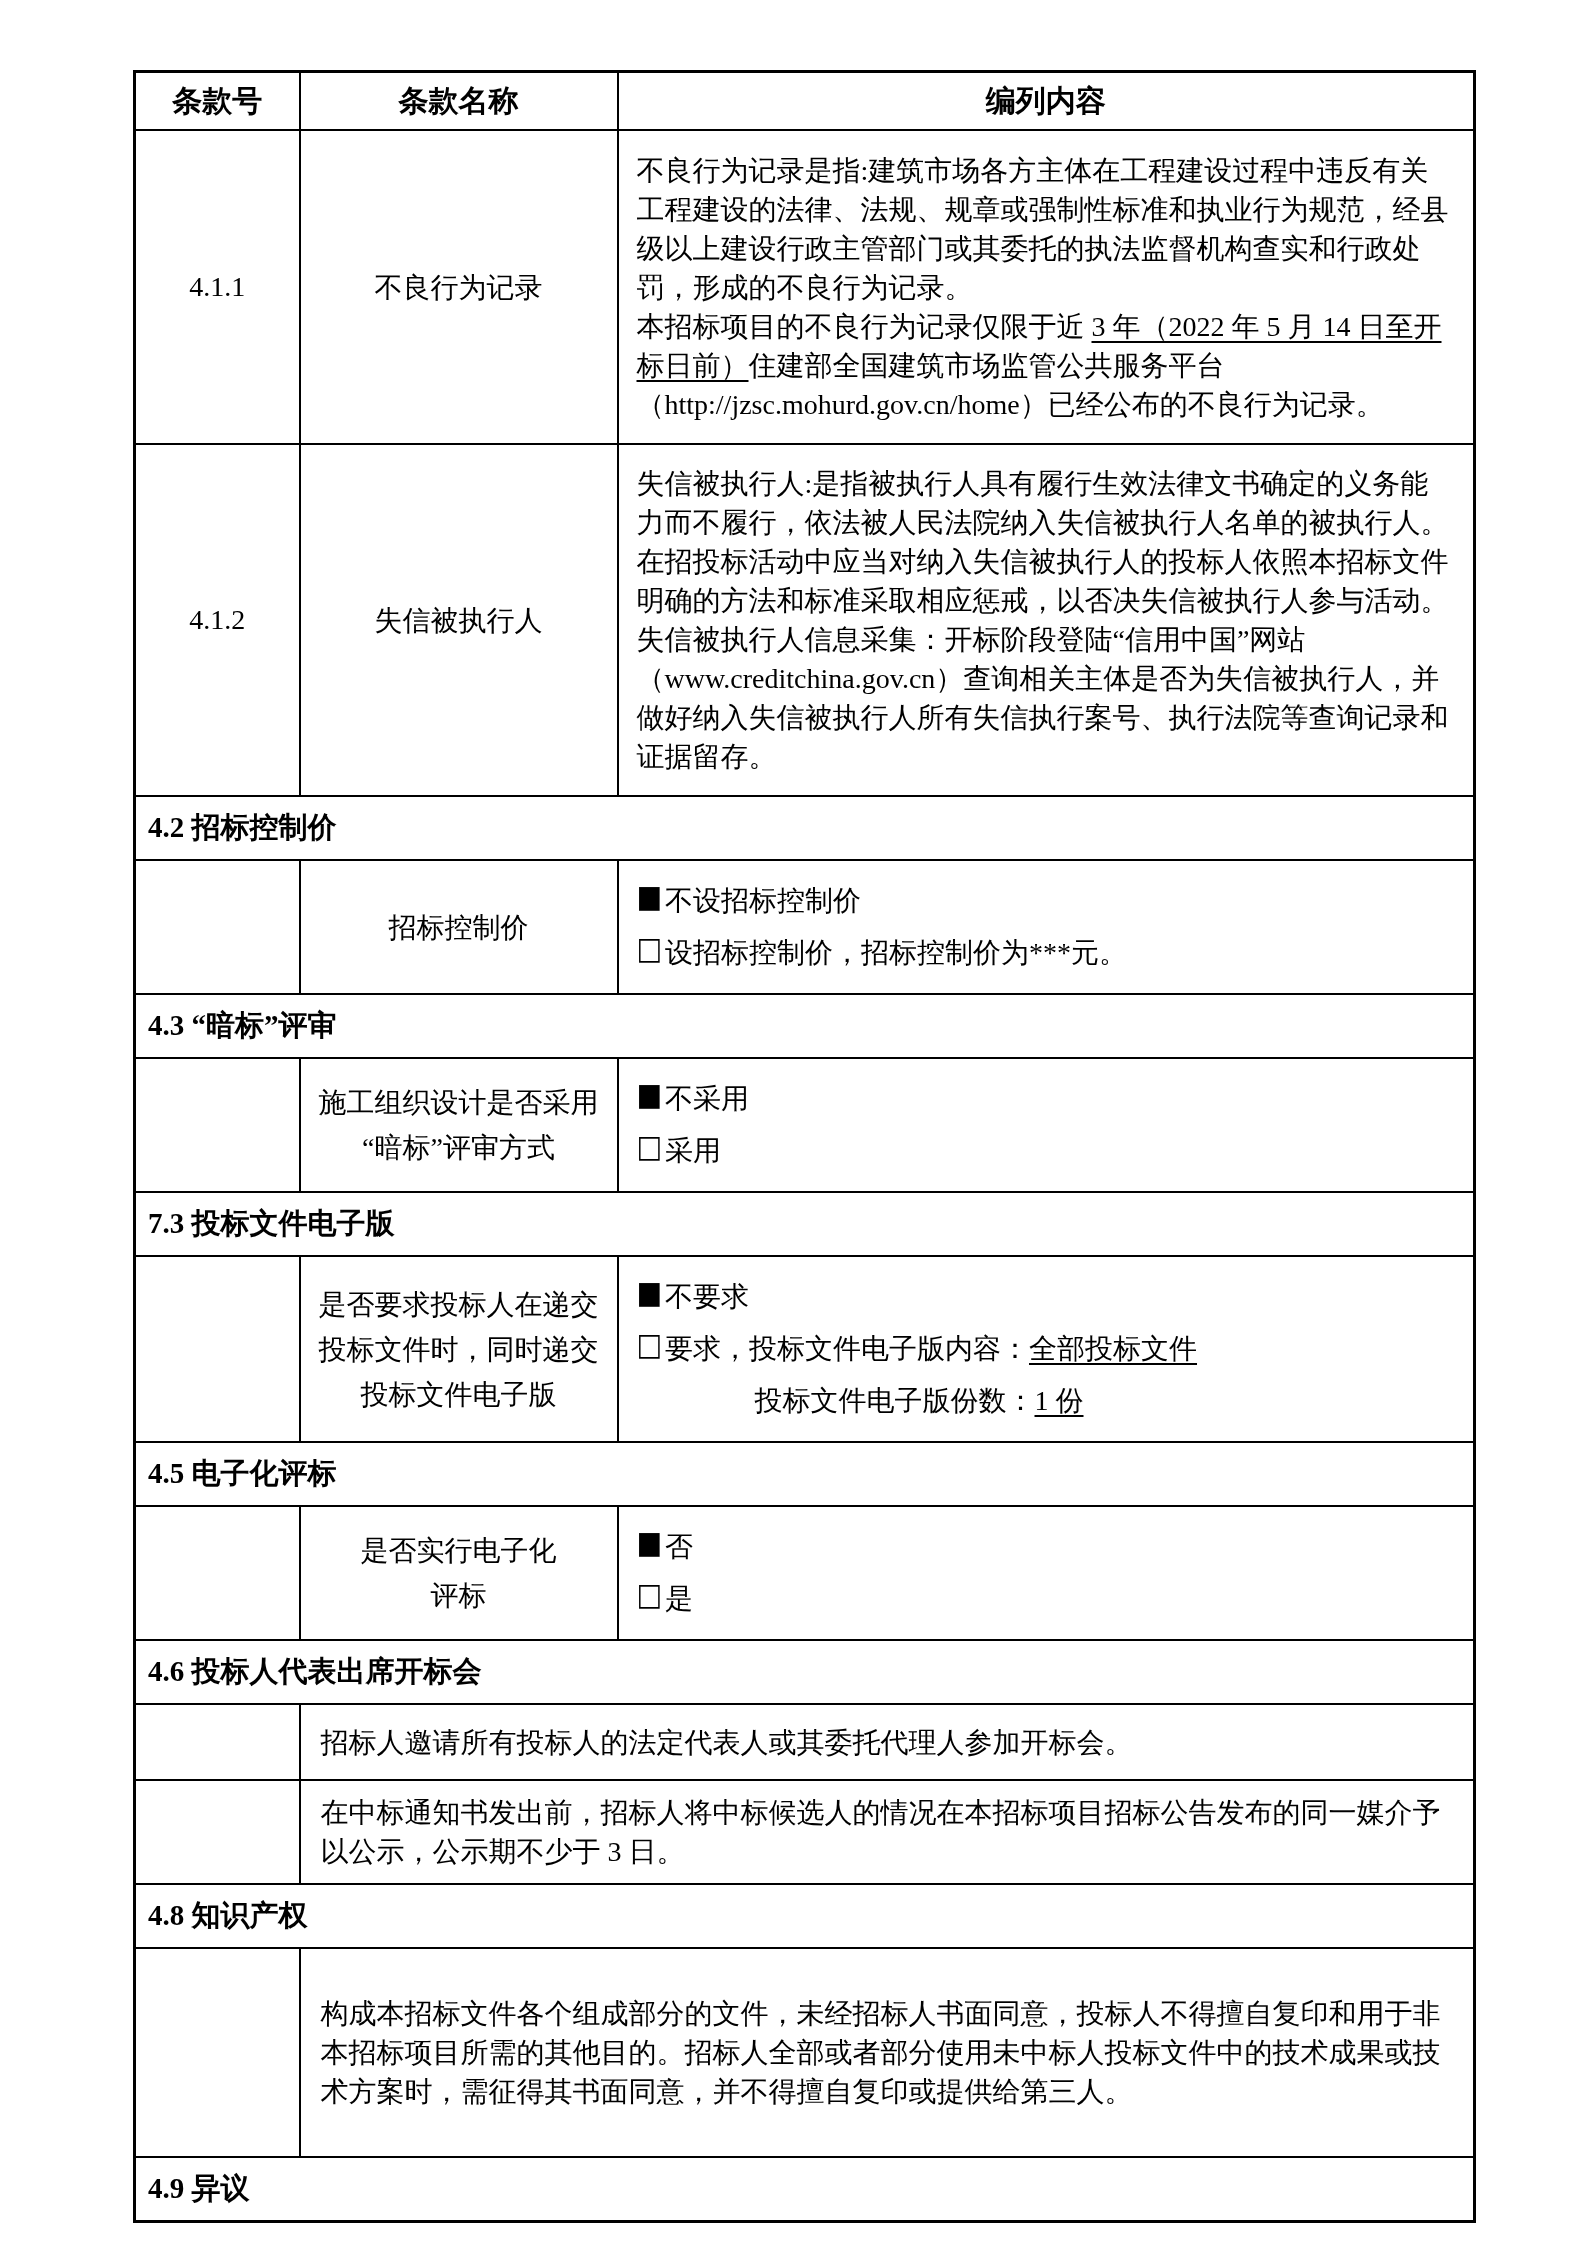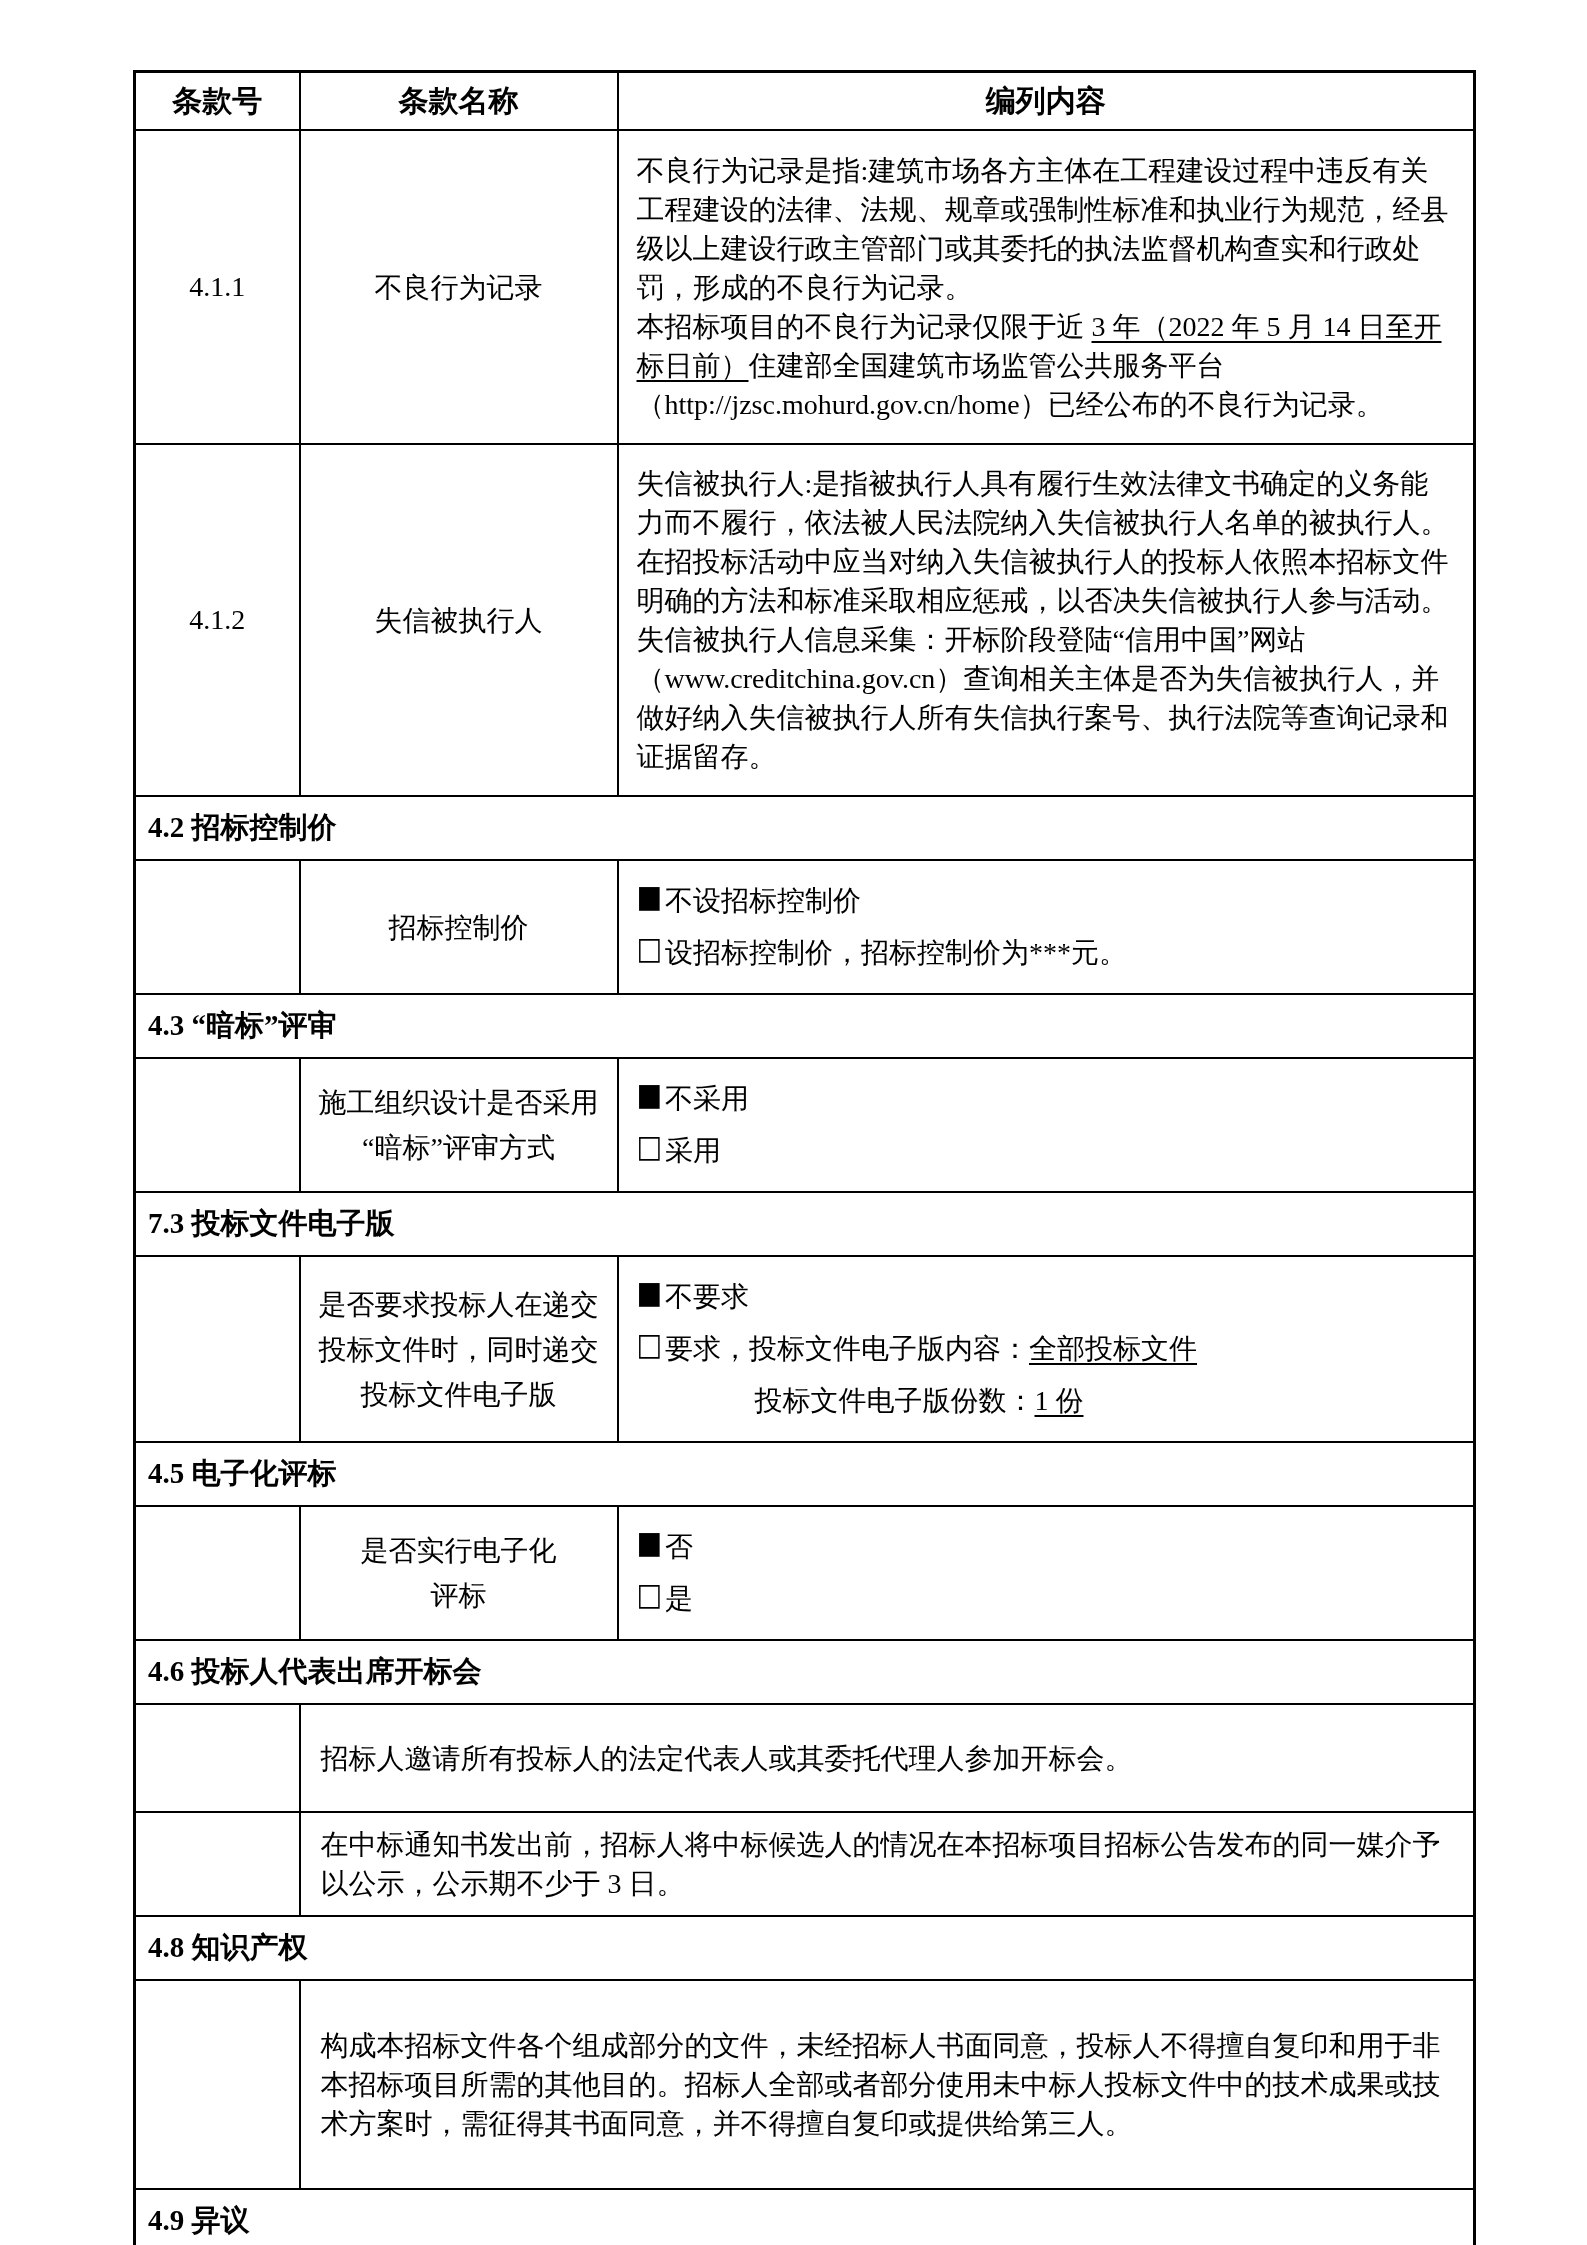--- a/index.html
+++ b/index.html
@@ -176,21 +176,21 @@
 评标</td>
       <td class="content">
         <div class="opt-line"><span class="cb">■</span><span>否</span></div>
         <div class="opt-line"><span class="cb">□</span><span>是</span></div>
       </td>
     </tr>
 
     <tr>
       <td class="section" colspan="3">4.6 投标人代表出席开标会</td>
     </tr>
-    <tr style="height:108px">
+    <tr style="height:76px">
       <td class="no"></td>
       <td class="merged" colspan="2">招标人邀请所有投标人的法定代表人或其委托代理人参加开标会。</td>
     </tr>
 
     <tr style="height:100px">
       <td class="no"></td>
       <td class="merged" colspan="2">在中标通知书发出前，招标人将中标候选人的情况在本招标项目招标公告发布的同一媒介予以公示，公示期不少于 3 日。</td>
     </tr>
 
     <tr>

